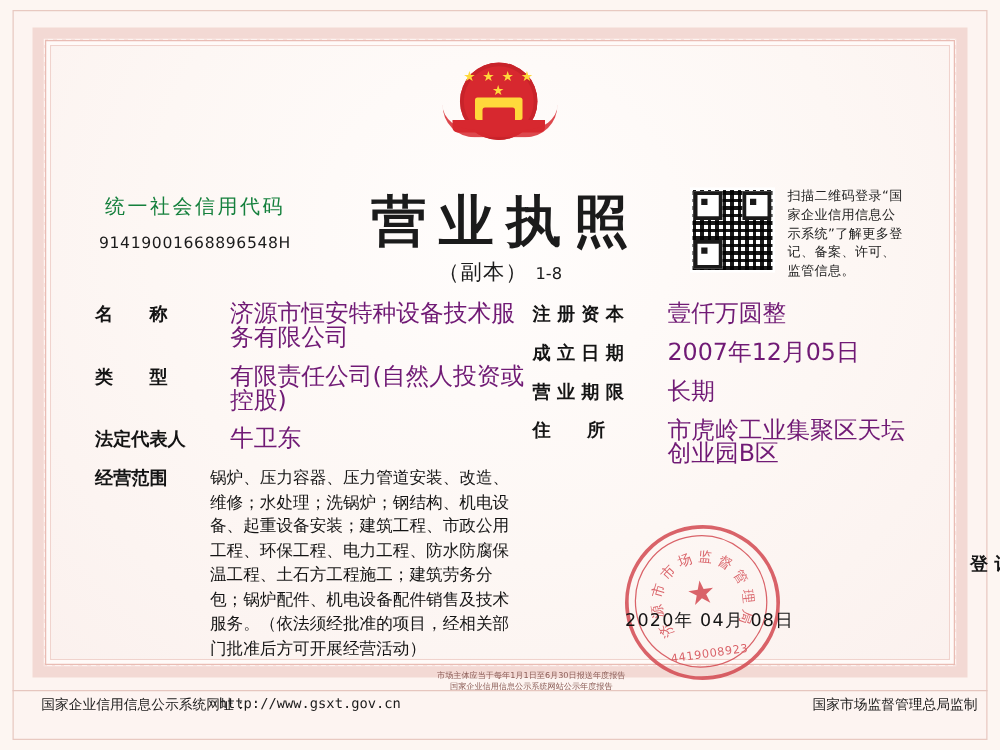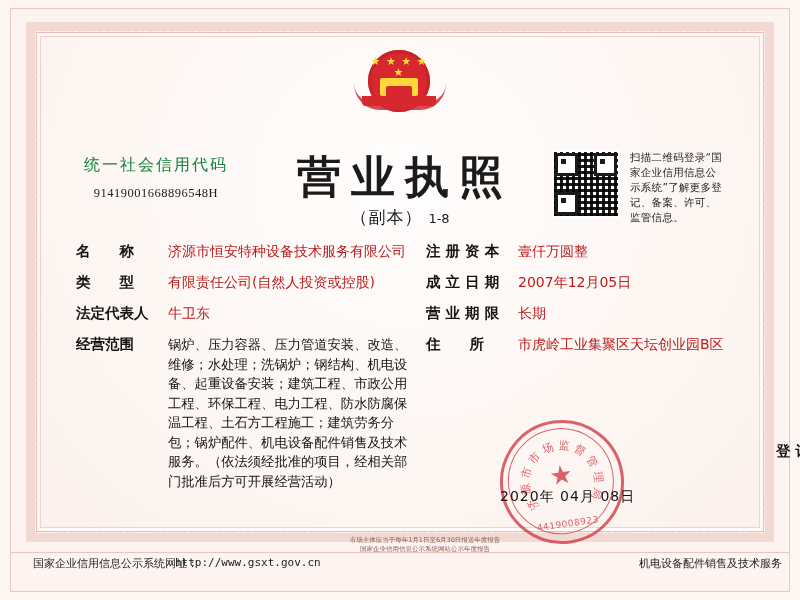--- a/index.html
+++ b/index.html
@@ -188,21 +188,20 @@
   .credit-label {
     font-size: 16px;
     color: #15803d;
     letter-spacing: 2px;
   }
   .credit-value {
     margin-top: 10px;
     font-size: 12.5px;
     color: #1b1b1b;
     letter-spacing: 0.5px;
-    font-family: Liberation Serif, serif;
   }
 
   
   .qr-wrap {
     position: absolute;
     left: 552px;
     top: 150px;
     width: 68px;
     height: 68px;
     background: #fff;
@@ -275,24 +274,25 @@
     flex: 0 0 auto;
     width: 92px;
     font-size: 14.5px;
     font-weight: bold;
     color: #141414;
     letter-spacing: 0px;
     white-space: nowrap;
   }
   .val {
     flex: 1 1 auto;
-    font-size: 14px;
-    color: #b91c1c;
+    font-size: 19px;
+    color: #701a75;
     line-height: 19px;
     word-break: break-all;
+    margin-left: 16px;
   }
 
   .scope-val {
     font-size: 13.3px;
     line-height: 19.5px;
     color: #141414;
     width: 250px;
   }
 
   .reg-row {
@@ -519,15 +519,15 @@
   </div>
 
   <div class="frame-footer">
     <div>市场主体应当于每年1月1日至6月30日报送年度报告</div>
     <div>国家企业信用信息公示系统网站公示年度报告</div>
   </div>
 
   <div class="bottom-bar"></div>
   <div class="footer-left">国家企业信用信息公示系统网址：</div>
   <div class="footer-url">http://www.gsxt.gov.cn</div>
-  <div class="footer-right">机电设备配件销售及技术服务</div>
+  <div class="footer-right">国家市场监督管理总局监制</div>
 
 </div>
 
 </body></html>

